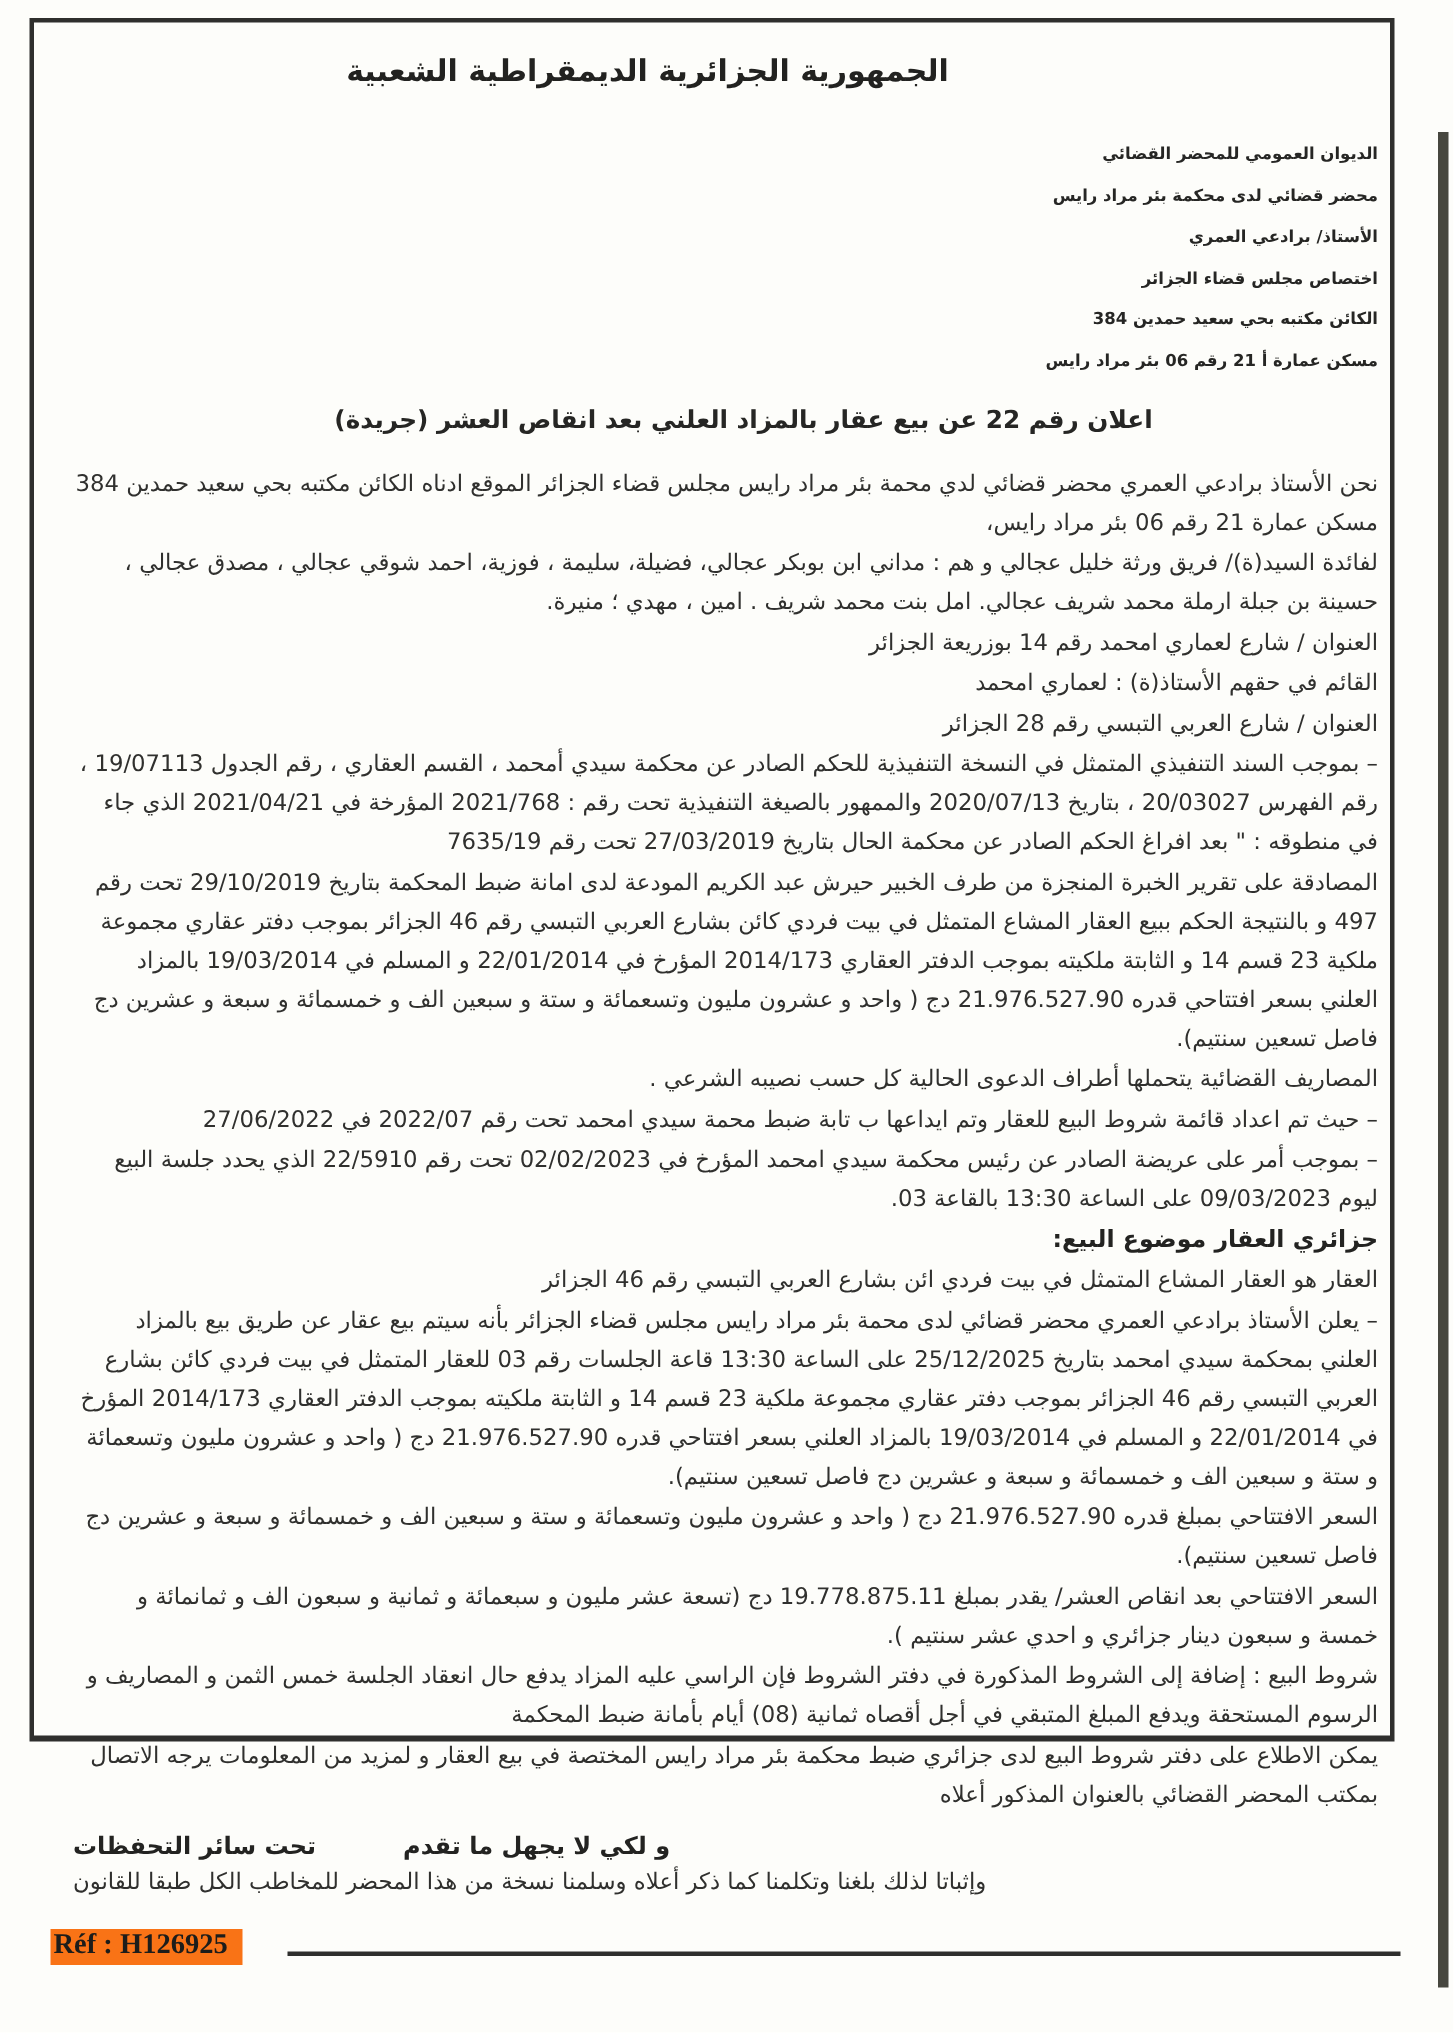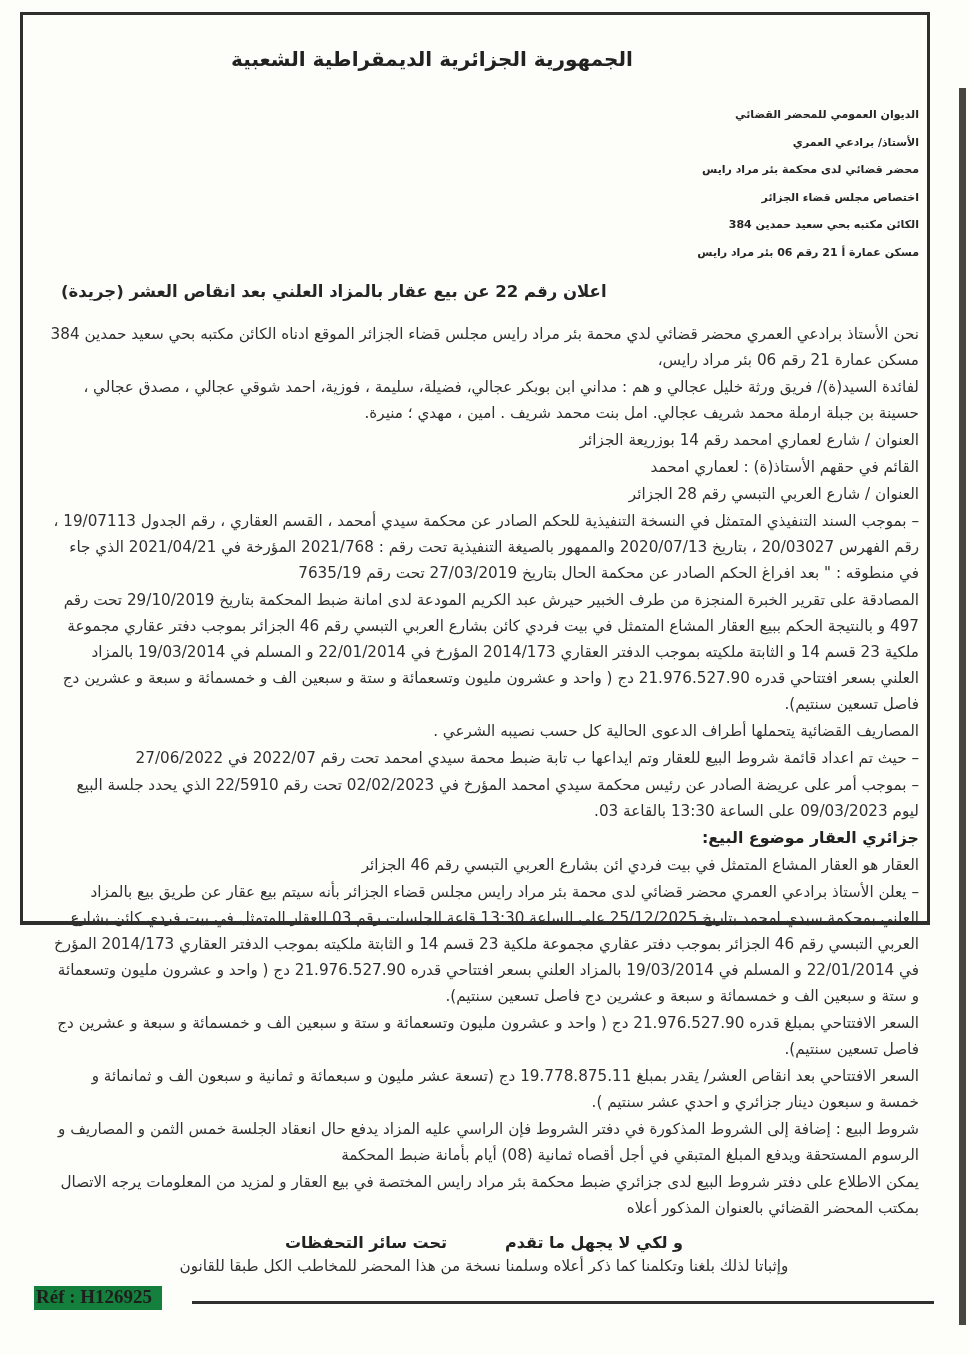--- a/index.html
+++ b/index.html
@@ -8,65 +8,65 @@
     width:969px;height:1355px;
     background:#fdfdfa;
     font-family:"DejaVu Sans",sans-serif;
     color:#30302e;
     direction:rtl;
     overflow:hidden;
   }
   .frame{
     position:absolute;
     top:12px;left:20px;
-    width:910px;height:913px;
+    width:910px;height:1149px;
     border:3px solid #2f2f2d;
     border-bottom-width:4px;
     box-sizing:border-box;
-    padding:16px 8px 0 26px;
+    padding:4px 8px 0 26px;
   }
   .country-title{
     margin:16px 0 0;
     text-align:center;
     position:relative;right:52px;
     font-size:20px;font-weight:bold;color:#222220;
   }
   .office-block{
     margin-top:30px;
     font-weight:bold;
     font-size:11px;line-height:27.5px;
     color:#262624;
   }
   .ann-title{
     margin:16px 0 0;
     font-weight:bold;font-size:16.5px;
-    text-align:left;
+    text-align:center;
     position:relative;right:-12px;
     color:#262624;
   }
   .doc-body{
     margin-top:20px;
     font-size:15.2px;line-height:26px;
   }
   .doc-body p{margin:0 0 1px;}
   .designation-heading{
     font-weight:bold;font-size:15.8px;margin:0 0 1px;color:#232321;
   }
-  .closing{margin-top:12px;text-align:center;}
+  .closing{margin-top:12px;text-align:left;}
   .closing-bold{font-weight:bold;font-size:16px;color:#232321;}
   .closing-bold .spacer{display:inline-block;width:58px;}
   .closing-attest{font-size:15.2px;margin-top:5px;}
   .ref-label{
     position:absolute;
     top:1286px;left:34px;
     direction:ltr;
     font-family:"Liberation Serif",serif;
     font-weight:bold;font-size:19px;
     color:#1d1d1b;
-    background:#15803d;
+    background:#f97316;
     padding:0 10px 2px 2px;
     z-index:3;
   }
   .ref-rule{
     position:absolute;
     top:1301px;left:192px;
     width:742px;height:3px;
     background:#2f2f2d;z-index:2;
   }
   .edge-band{
@@ -80,22 +80,22 @@
 <body>
 
 <div class="page">
 
   <div class="frame">
 
     <div class="country-title">الجمهورية الجزائرية الديمقراطية الشعبية</div>
 
     <div class="office-block">
       <div>الديوان العمومي للمحضر القضائي</div>
+      <div>محضر قضائي لدى محكمة بئر مراد رايس</div>
       <div>الأستاذ/ برادعي العمري</div>
-      <div>محضر قضائي لدى محكمة بئر مراد رايس</div>
       <div>اختصاص مجلس قضاء الجزائر</div>
       <div>الكائن مكتبه بحي سعيد حمدين 384</div>
       <div>مسكن عمارة أ 21 رقم 06 بئر مراد رايس</div>
     </div>
 
     <div class="ann-title">اعلان رقم 22 عن بيع عقار بالمزاد العلني بعد انقاص العشر (جريدة)</div>
 
     <div class="doc-body">
       <p>نحن الأستاذ برادعي العمري محضر قضائي لدي محمة بئر مراد رايس مجلس قضاء الجزائر الموقع ادناه الكائن مكتبه بحي سعيد حمدين 384 مسكن عمارة 21 رقم 06 بئر مراد رايس،</p>
       <p>لفائدة السيد(ة)/ فريق ورثة خليل عجالي و هم : مداني ابن بوبكر عجالي، فضيلة، سليمة ، فوزية، احمد شوقي عجالي ، مصدق عجالي ، حسينة بن جبلة ارملة محمد شريف عجالي. امل بنت محمد شريف . امين ، مهدي ؛ منيرة.</p>

